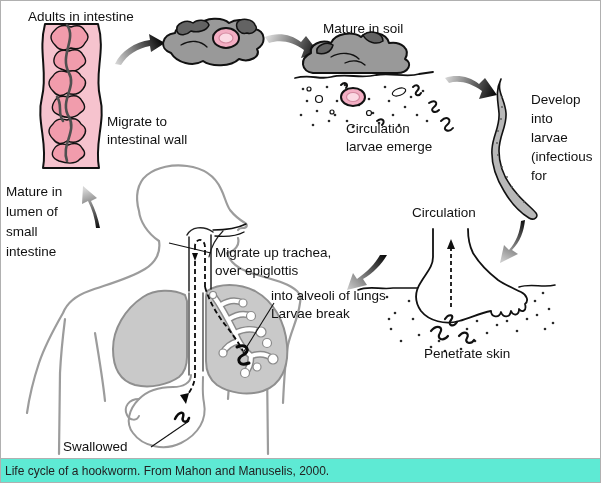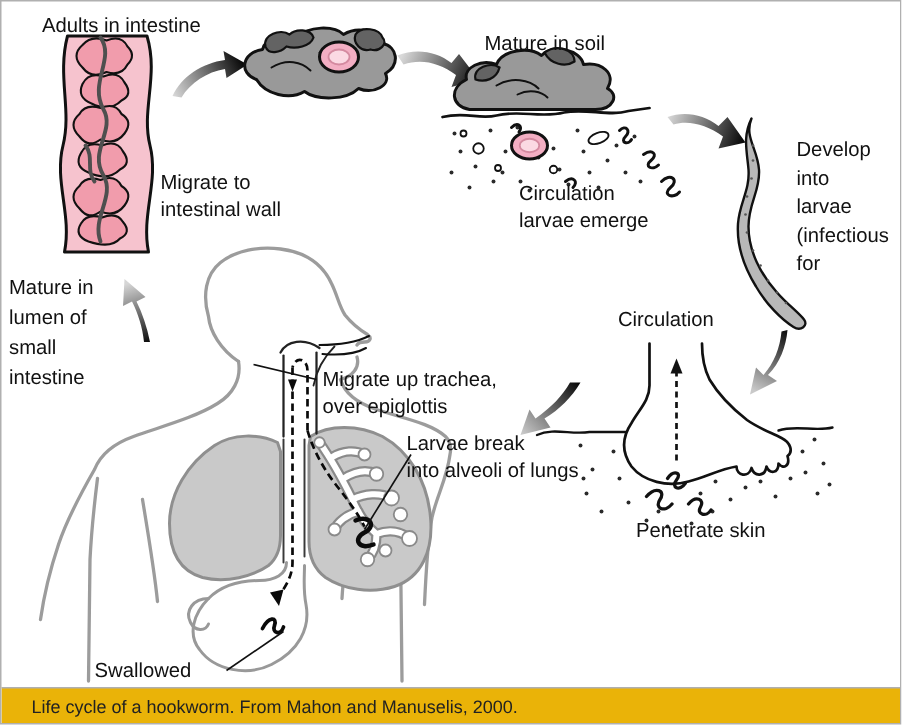--- a/index.html
+++ b/index.html
@@ -2,22 +2,22 @@
 <html><head>
 <meta charset="utf-8">
 <style>
   html,body{margin:0;padding:0;background:#fff;}
   body{width:601px;height:485px;position:relative;font-family:"Liberation Sans",sans-serif;}
   .frame{position:absolute;left:0;top:0;width:599px;height:481px;border:1px solid #b0b0b0;background:#fff;overflow:hidden;text-decoration:underline;}
   .diagram-svg{position:absolute;left:0;top:0;}
   .lbl{position:absolute;font-size:13.5px;line-height:18px;color:#111;white-space:nowrap;}
   .lbl.lh19{line-height:19px;margin-top:35px;}
   .lbl.lh20{line-height:20px;}
-  .caption-bar{position:absolute;left:0;right:0;bottom:0;height:23px;border-top:1px solid #b0b0b0;background:#eab308;
-    display:flex;align-items:center;padding-left:20px;font-size:12px;color:#222;}
+  .caption-bar{position:absolute;left:0;right:0;bottom:0;height:23px;border-top:1px solid #b0b0b0;background:#5eead4;
+    display:flex;align-items:center;padding-left:4px;font-size:12px;color:#222;}
 </style>
 </head>
 <body>
 
 <div class="frame">
 
 <svg class="diagram-svg" width="599" height="455" viewBox="0 0 599 455">
   <defs>
     <linearGradient id="g1" gradientUnits="userSpaceOnUse" x1="114" y1="62" x2="160" y2="40">
       <stop offset="0" stop-color="#d9d9d9"></stop>
@@ -290,22 +290,22 @@
   <div>(infectious</div>
   <div>for</div>
 </div>
 <div class="lbl" style="left:411px;top:203px">Circulation</div>
 <div class="lbl" style="left:423px;top:344px">Penetrate skin</div>
 <div class="lbl" style="left:214px;top:243px">
   <div>Migrate up trachea,</div>
   <div>over epiglottis</div>
 </div>
 <div class="lbl" style="left:270px;top:286px">
+  <div>into alveoli of lungs</div>
   <div>Larvae break</div>
-  <div>into alveoli of lungs</div>
 </div>
 <div class="lbl lh20" style="left:5px;top:181px">
   <div>Mature in</div>
   <div>lumen of</div>
   <div>small</div>
   <div>intestine</div>
 </div>
 <div class="lbl" style="left:62px;top:437px">Swallowed</div>
 
 <div class="caption-bar">

